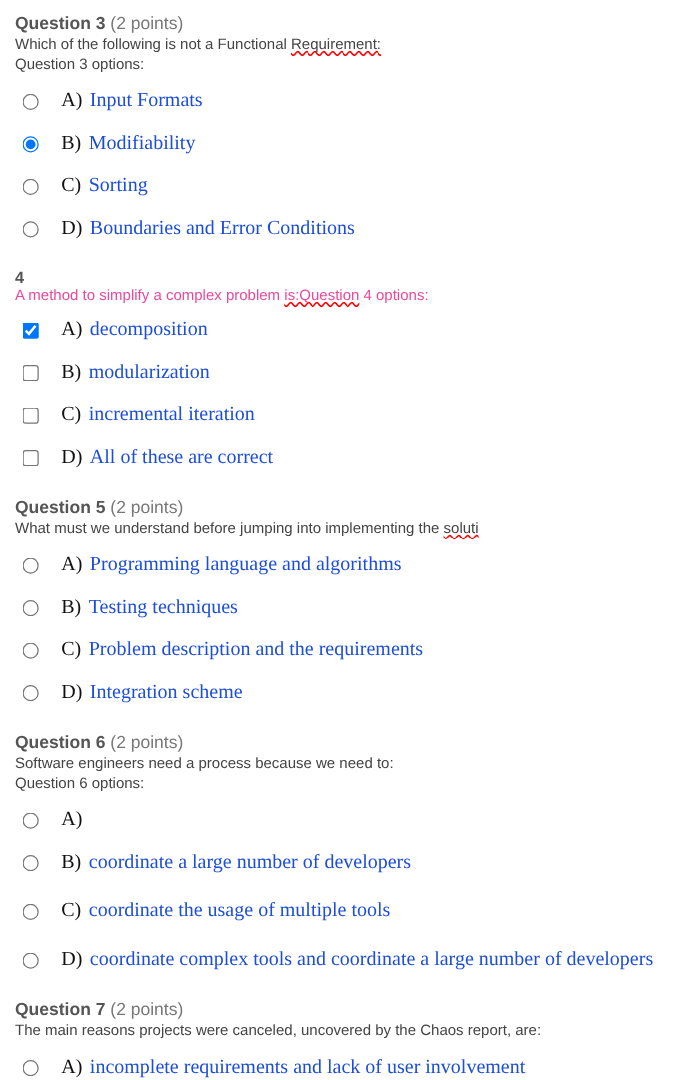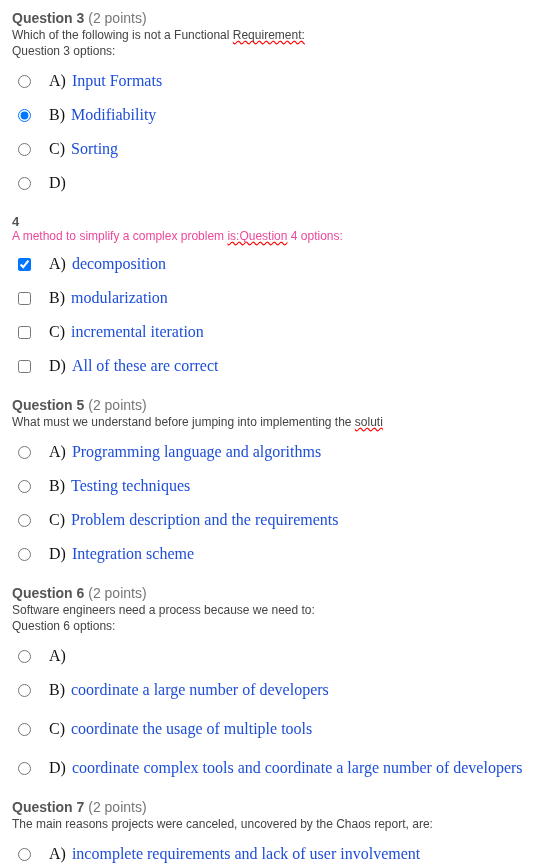--- a/index.html
+++ b/index.html
@@ -97,20 +97,21 @@
       <span class="option-text">Modifiability</span>
     </div>
     <div class="option-row">
       <input type="radio" name="q3" style="">
       <span class="option-letter">C)</span>
       <span class="option-text">Sorting</span>
     </div>
     <div class="option-row">
       <input type="radio" name="q3" style="">
       <span class="option-letter">D)</span>
+      <span class="option-text">Boundaries and Error Conditions</span>
     </div>
   </div>
 
 <div class="q4-num">4</div>
 <div class="q4-header-line">
   <span>A method to simplify a complex problem </span><span class="spellcheck">is:Question</span><span> 4 options:</span>
 </div>
 <div class="options" id="q4-options">
     <div class="option-row">
       <input type="checkbox" checked="" style="">

